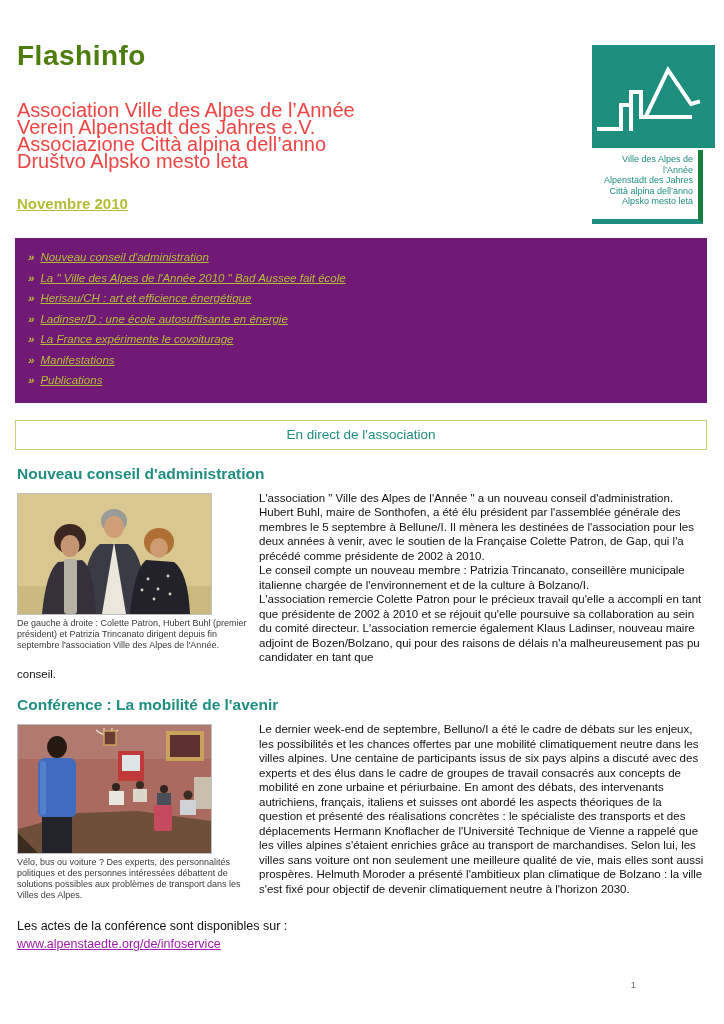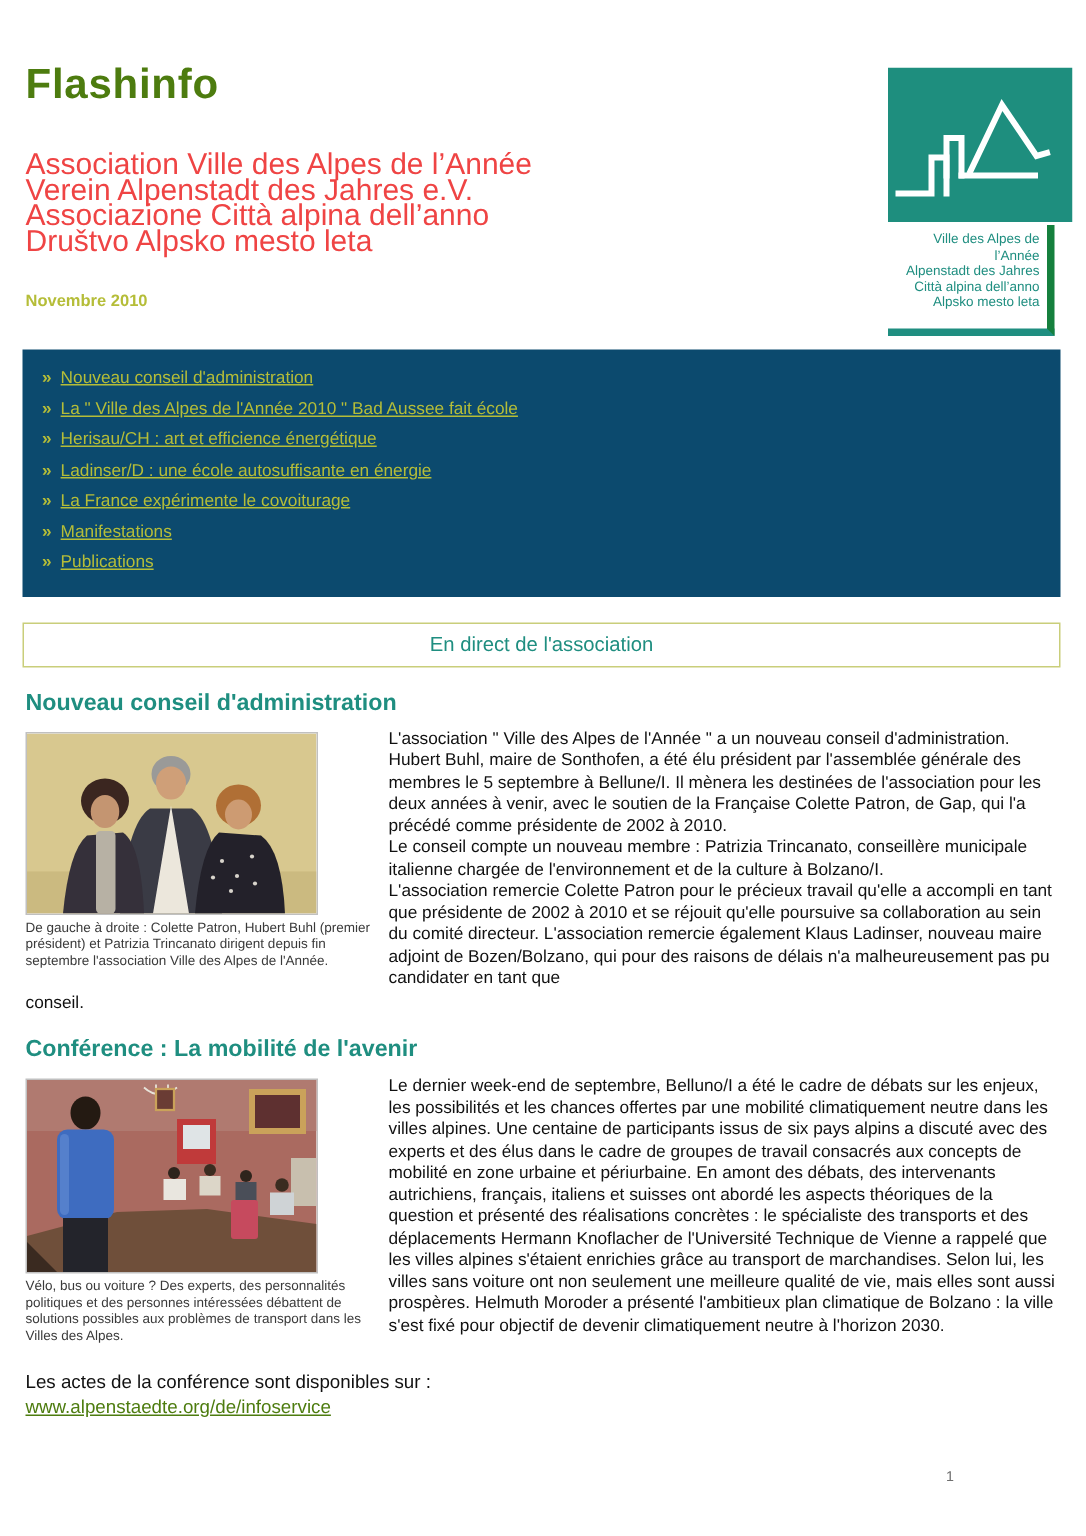--- a/index.html
+++ b/index.html
@@ -4,50 +4,50 @@
 <style>
   html,body{margin:0;padding:0;background:#e9e9e9;}
   .page{
     position:relative;width:724px;height:1024px;margin:0 auto;background:#fff;
     font-family:"Liberation Sans",sans-serif;overflow:hidden;color:#111;
   }
   
   .header{position:relative;padding:40px 17px 0 17px;}
   .title{margin:0 0 30px 0;font-size:28px;font-weight:bold;color:#4d7c0f;letter-spacing:.5px;}
   .org-names div{font-size:20px;line-height:17px;color:#ef4444;}
-  .issue-date{margin-top:25px;font-size:11px;font-weight:bold;color:#b5bd38;}
+  .issue-date{margin-top:25px;font-size:15px;font-weight:bold;color:#b5bd38;text-decoration:underline;}
   .logo-block{position:absolute;top:45px;right:9px;width:123px;}
   .logo-square{width:123px;height:103px;}
   .logo-square svg{display:block;width:123px;height:103px;}
   .logo-caption-wrap{
     margin-top:2px;margin-right:12px;
     border-right:5px solid #15803d;border-bottom:5px solid #1f8e80;
     padding:4px 5px 12px 0;
   }
   .logo-caption-wrap div{font-size:9px;line-height:10.5px;color:#1f8e80;text-align:right;}
   
-  .toc{margin:26px 17px 0 15px;background:#0c4a6e;padding:9px 10px 12px 13px;}
+  .toc{margin:26px 17px 0 15px;background:#701a75;padding:9px 10px 12px 13px;font-style:italic;}
   .toc-row{line-height:20.5px;font-size:11.5px;white-space:nowrap;overflow:hidden;}
   .toc-bullet{color:#b5bd38;font-weight:bold;margin-right:6px;}
   .toc-link{color:#b5bd38;text-decoration:underline;cursor:pointer;}
   
   .banner{margin:17px 17px 0 15px;border:1px solid #c9ce7a;height:28px;line-height:28px;
           text-align:center;font-size:13.5px;color:#1f8e80;}
   
   .article{margin:0 17px;}
   .article h2{margin:15px 0 8px 0;font-size:15.5px;font-weight:bold;color:#1f8e80;}
   .figure{float:left;width:232px;margin:2px 10px 2px 0;}
   .fig2{min-height:192px;}
   .photo{width:193px;border:1px solid #c0c0c0;}
   .photo svg{display:block;width:193px;}
   .figcaption{margin-top:3px;font-size:9px;line-height:11px;color:#3a3a3a;}
   .body-text{margin:0;font-size:11.5px;line-height:14.5px;color:#111;white-space:pre-line;}
   .body-tail{clear:left;margin:2px 0 0 0;font-size:11.5px;line-height:14.5px;color:#111;}
   .actes{clear:left;margin:4px 0 0 0;font-size:12.5px;line-height:16px;color:#111;}
-  .www-link{display:inline-block;margin-top:1px;font-size:12.5px;color:#4d7c0f;
+  .www-link{display:inline-block;margin-top:1px;font-size:12.5px;color:#a21caf;
             text-decoration:underline;cursor:pointer;}
   
   .page-number{position:absolute;right:88px;bottom:34px;font-size:9.5px;color:#6e6e6e;}
 </style>
 </head>
 <body>
 
 <div class="page">
 
   <div class="header">

